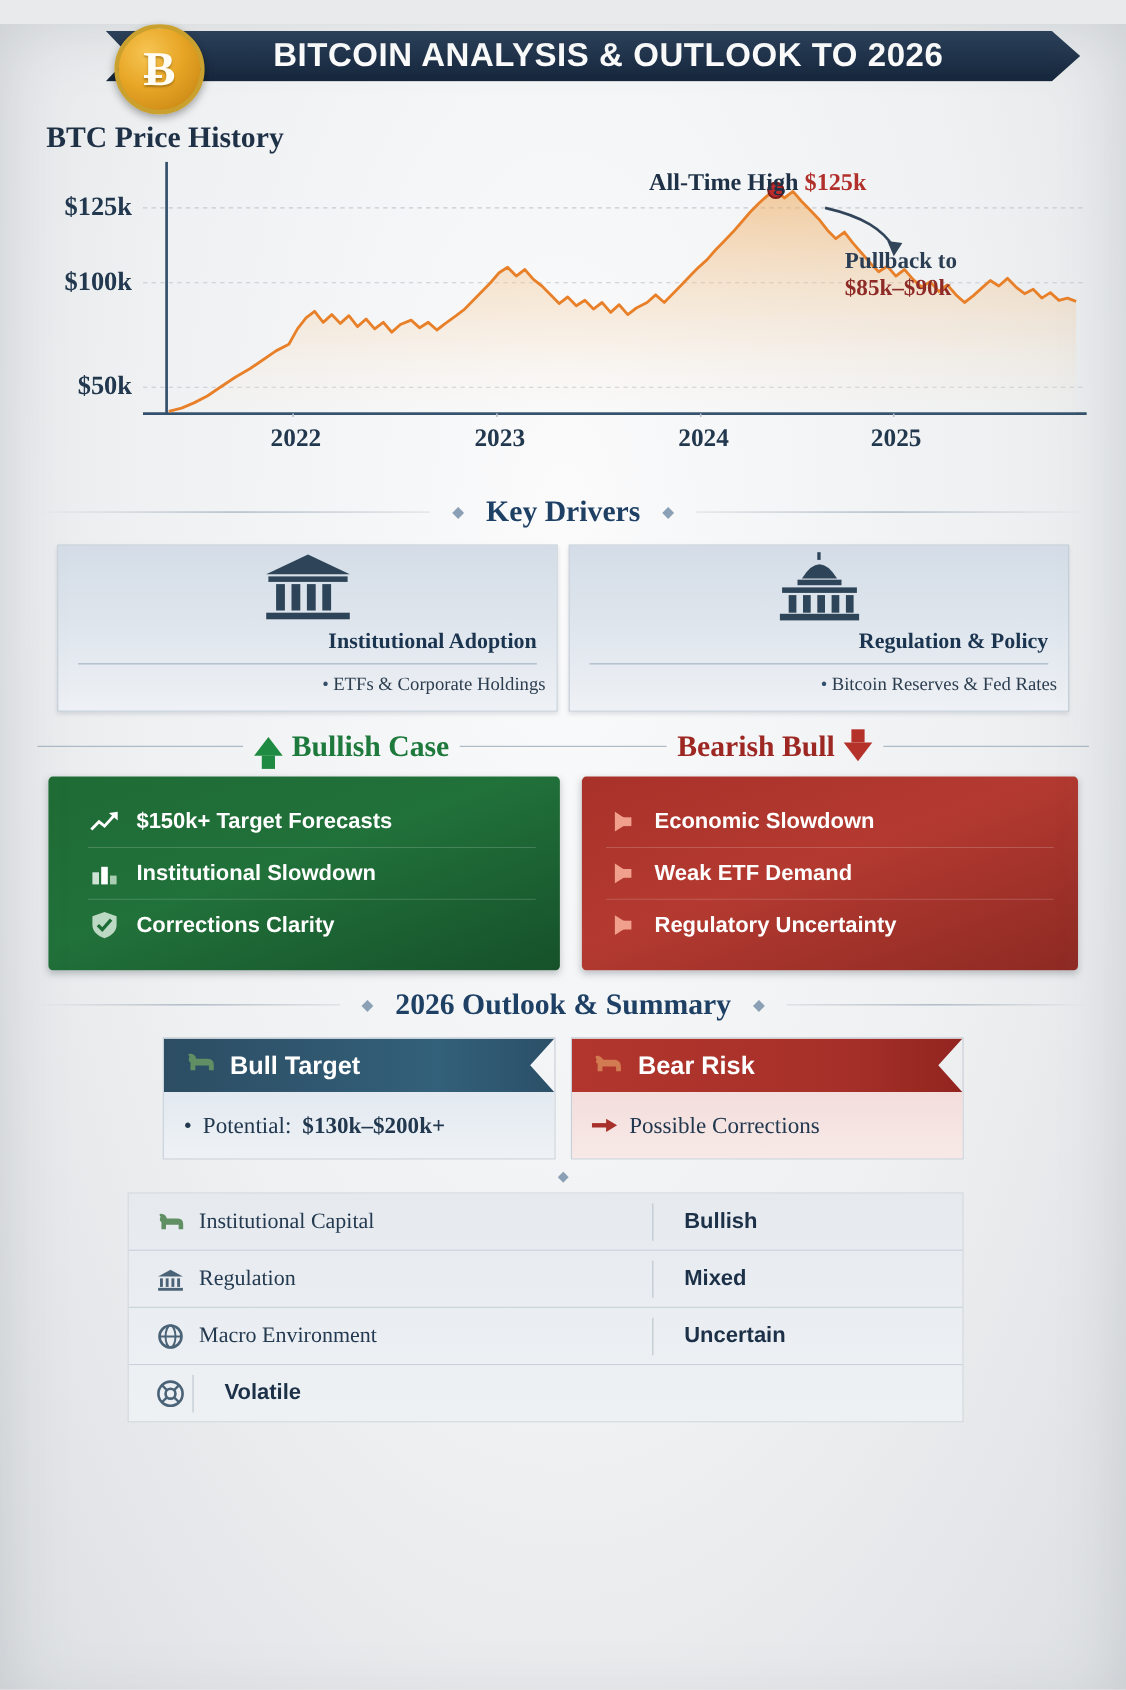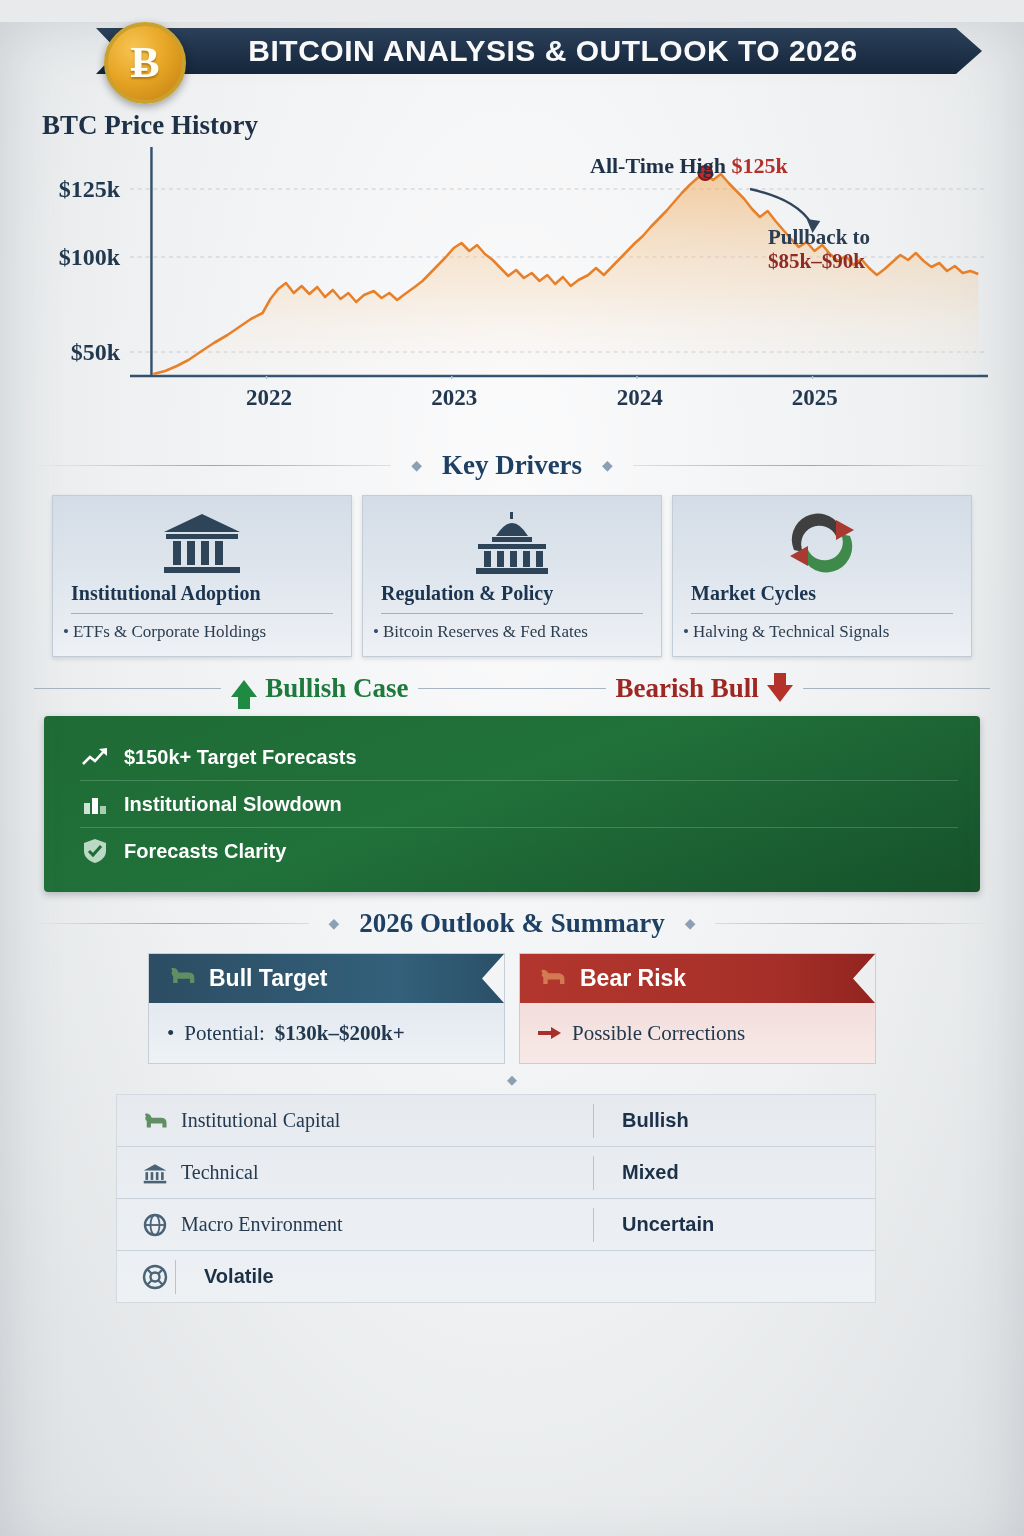--- a/index.html
+++ b/index.html
@@ -192,23 +192,23 @@
   
   .drivers {
     display: flex;
     gap: 10px;
     margin: 14px 52px 0 52px;
   }
   .driver-card {
     flex: 1;
     background: linear-gradient(180deg, #d4dde7 0%, #dde4ec 42%, #eef1f5 100%);
     border: 1px solid #c3cdd8;
-    padding: 10px 10px 14px 10px;
+    padding: 0 10px 14px 10px;
     box-sizing: border-box;
-    text-align: left;
+    text-align: right;
     box-shadow: 0 2px 4px rgba(90,100,115,0.18);
   }
   .driver-icon {
     height: 74px;
     display: flex;
     align-items: center;
     justify-content: center;
   }
   .driver-name {
     font-family: "Liberation Serif", serif;
@@ -515,34 +515,20 @@
           <rect x="66" y="41" width="7" height="16" fill="#2e4459"></rect>
           <rect x="6" y="58" width="72" height="6" fill="#2e4459"></rect>
         </svg>
       </div>
       <div class="driver-name">Regulation &amp; Policy</div>
       <div class="driver-point">
         <span class="bullet">•</span><span>Bitcoin Reserves &amp; Fed Rates</span>
       </div>
     </div>
 
-    <div class="driver-card">
-      <div class="driver-icon">
-        <svg width="84" height="66" viewBox="0 0 84 66">
-          <path d="M14 40 A26 26 0 0 1 60 16 L56 26 A17 17 0 0 0 23 42 Z" fill="#3f3f3f"></path>
-          <path d="M70 26 A26 26 0 0 1 24 50 L28 40 A17 17 0 0 0 61 24 Z" fill="#3f8a4a"></path>
-          <polygon points="56,10 74,20 56,30" fill="#a83a31"></polygon>
-          <polygon points="28,36 10,46 28,56" fill="#a83a31"></polygon>
-        </svg>
-      </div>
-      <div class="driver-name">Market Cycles</div>
-      <div class="driver-point">
-        <span class="bullet">•</span><span>Halving &amp; Technical Signals</span>
-      </div>
-    </div>
   </div>
 
   <div class="case-heads">
     <div class="rule"></div>
     <div class="bull-head">
       <span class="arrow-up"></span>
       <span>Bullish Case</span>
     </div>
     <div class="rule"></div>
     <div class="bear-head">
@@ -573,24 +559,44 @@
         </span>
         <span>Institutional Slowdown</span>
       </div>
       <div class="case-item">
         <span class="case-ico">
           <svg width="26" height="26" viewBox="0 0 26 26">
             <path d="M13 1 L24 5 V13 C24 19 19 23 13 25 C7 23 2 19 2 13 V5 Z" fill="#bcd9c3"></path>
             <polyline points="7,13 11,17 19,8" fill="none" stroke="#1d6b35" stroke-width="3"></polyline>
           </svg>
         </span>
-        <span>Forecasts Clarity</span>
-      </div>
-    </div>
-
+        <span>Corrections Clarity</span>
+      </div>
+    </div>
+
+    <div class="case-box bear">
+      <div class="case-item">
+        <span class="case-ico">
+            <span class="bear-arrow"></span>
+          </span>
+        <span>Economic Slowdown</span>
+      </div>
+      <div class="case-item">
+        <span class="case-ico">
+            <span class="bear-arrow"></span>
+          </span>
+        <span>Weak ETF Demand</span>
+      </div>
+      <div class="case-item">
+        <span class="case-ico">
+            <span class="bear-arrow"></span>
+          </span>
+        <span>Regulatory Uncertainty</span>
+      </div>
+    </div>
   </div>
 
   <div class="sec-head" style="margin-top:16px;">
     <div class="rule"></div>
     <span class="diamond">◆</span>
     <h2>2026 Outlook &amp; Summary</h2>
     <span class="diamond">◆</span>
     <div class="rule right"></div>
   </div>
 
@@ -649,21 +655,21 @@
       <span class="s-ico">
         <svg width="26" height="22" viewBox="0 0 30 24">
           <polygon points="15,2 28,9 2,9" fill="#4a6377"></polygon>
           <rect x="4" y="11" width="3" height="9" fill="#4a6377"></rect>
           <rect x="10" y="11" width="3" height="9" fill="#4a6377"></rect>
           <rect x="16" y="11" width="3" height="9" fill="#4a6377"></rect>
           <rect x="22" y="11" width="3" height="9" fill="#4a6377"></rect>
           <rect x="2" y="21" width="26" height="3" fill="#4a6377"></rect>
         </svg>
       </span>
-      <span class="s-label">Technical</span>
+      <span class="s-label">Regulation</span>
       <span class="s-div"></span>
       <span class="s-val">Mixed</span>
     </div>
     <div class="srow">
       <span class="s-ico">
         <svg width="28" height="24" viewBox="0 0 28 24">
           <circle cx="14" cy="12" r="10" fill="none" stroke="#4a6377" stroke-width="2.4"></circle>
           <ellipse cx="14" cy="12" rx="4.5" ry="10" fill="none" stroke="#4a6377" stroke-width="1.8"></ellipse>
           <line x1="4" y1="12" x2="24" y2="12" stroke="#4a6377" stroke-width="1.8"></line>
         </svg>

